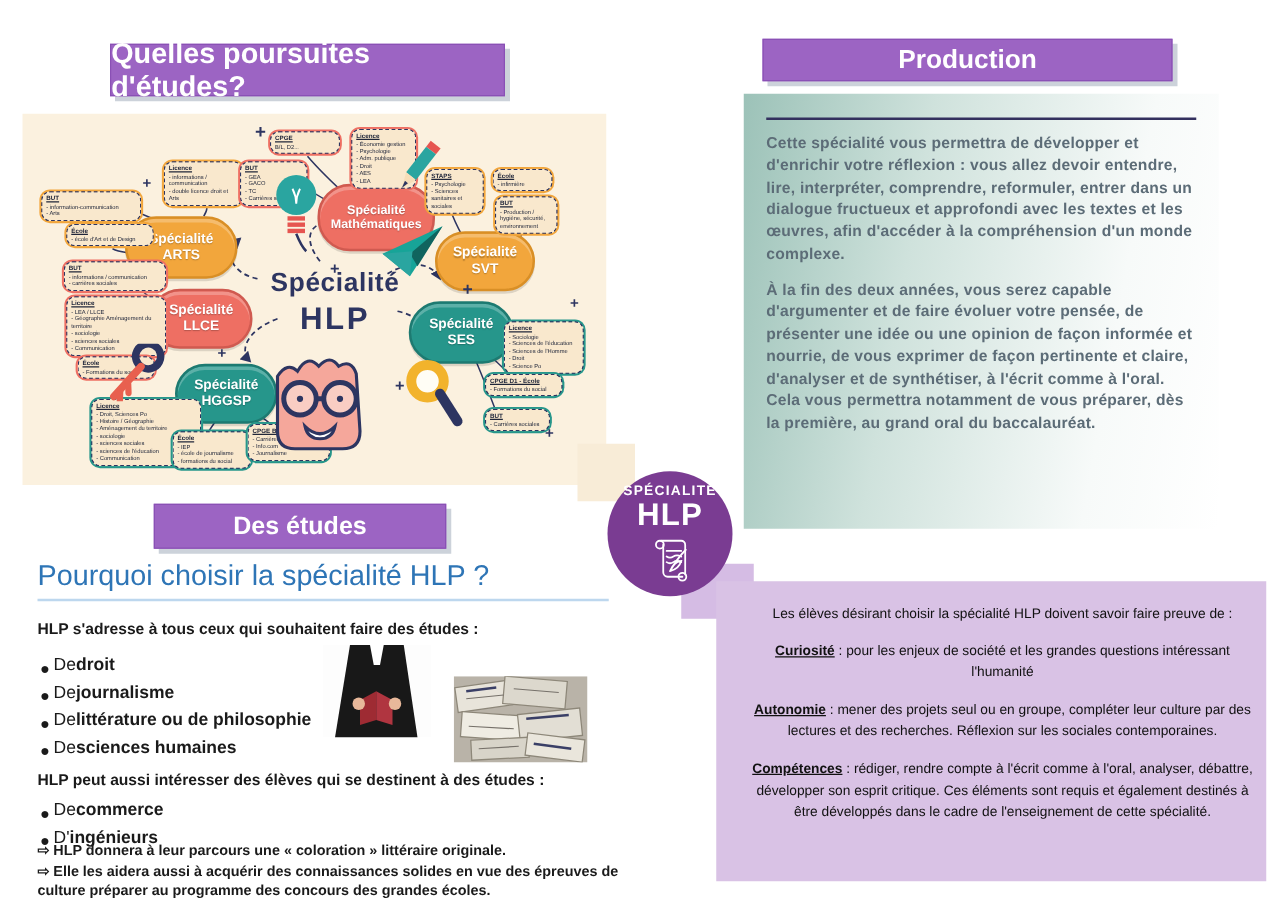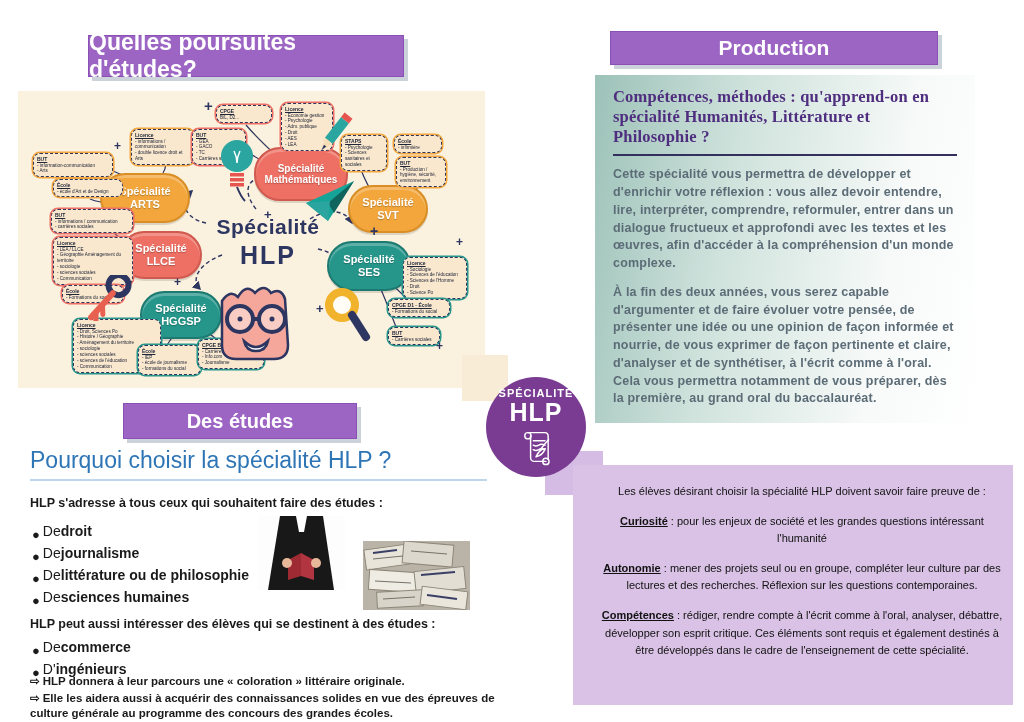--- a/index.html
+++ b/index.html
@@ -339,24 +339,23 @@
         <b>commerce</b>
       </div>
     <div class="bullet">
         <span class="dot">●</span>
         <span>D'</span>
         <b>ingénieurs</b>
       </div>
   </div>
 
   <div class="note note1"><span class="arr">⇨</span><span>HLP donnera à leur parcours une « coloration » littéraire originale.</span></div>
-  <div class="note note2"><span class="arr">⇨</span><span>Elle les aidera aussi à acquérir des connaissances solides en vue des épreuves de culture générale au programme des concours des grandes écoles.</span></div>
+  <div class="note note2"><span class="arr">⇨</span><span>Elle les aidera aussi à acquérir des connaissances solides en vue des épreuves de culture préparer au programme des concours des grandes écoles.</span></div>
 
   <div class="obj-box">
-    <div class="obj-title">Compétences, méthodes : qu'apprend-on en spécialité Humanités, Littérature et Philosophie ?</div>
     <hr class="obj-rule">
     <p class="obj-p">Cette spécialité vous permettra de développer et d'enrichir votre réflexion : vous allez devoir entendre, lire, interpréter, comprendre, reformuler, entrer dans un dialogue fructueux et approfondi avec les textes et les œuvres, afin d'accéder à la compréhension d'un monde complexe.</p>
     <p class="obj-p">À la fin des deux années, vous serez capable d'argumenter et de faire évoluer votre pensée, de présenter une idée ou une opinion de façon informée et nourrie, de vous exprimer de façon pertinente et claire, d'analyser et de synthétiser, à l'écrit comme à l'oral. Cela vous permettra notamment de vous préparer, dès la première, au grand oral du baccalauréat.</p>
   </div>
 
   <div class="sq sq1"></div>
   <div class="sq sq2"></div>
   <div class="badge">
     <span class="b1">SPÉCIALITÉ</span>
     <span class="b2">HLP</span>
@@ -368,17 +367,17 @@
         <circle cx="31" cy="38" r="3.5"></circle>
         <path d="M17 15 h13 M17 20 q3 2 6 0 q3 -2 7 0 M17 25 q3 2 6 0 q3 -2 7 0"></path>
         <path d="M34 14 C 28 20 24 26 20 33 M20 33 q8 -2 10 -9 q-6 0 -10 9"></path>
       </g>
     </svg>
   </div>
 
   <div class="profile">
     <p>Les élèves désirant choisir la spécialité HLP doivent savoir faire preuve de :</p>
     <p><span class="term">Curiosité</span><span> : pour les enjeux de société et les grandes questions intéressant l'humanité</span></p>
-    <p><span class="term">Autonomie</span><span> : mener des projets seul ou en groupe, compléter leur culture par des lectures et des recherches. Réflexion sur les questions contemporaines.</span></p>
+    <p><span class="term">Autonomie</span><span> : mener des projets seul ou en groupe, compléter leur culture par des lectures et des recherches. Réflexion sur les sociales contemporaines.</span></p>
     <p><span class="term">Compétences</span><span> : rédiger, rendre compte à l'écrit comme à l'oral, analyser, débattre, développer son esprit critique. Ces éléments sont requis et également destinés à être développés dans le cadre de l'enseignement de cette spécialité.</span></p>
   </div>
 
 </div>
 
 </body></html>

